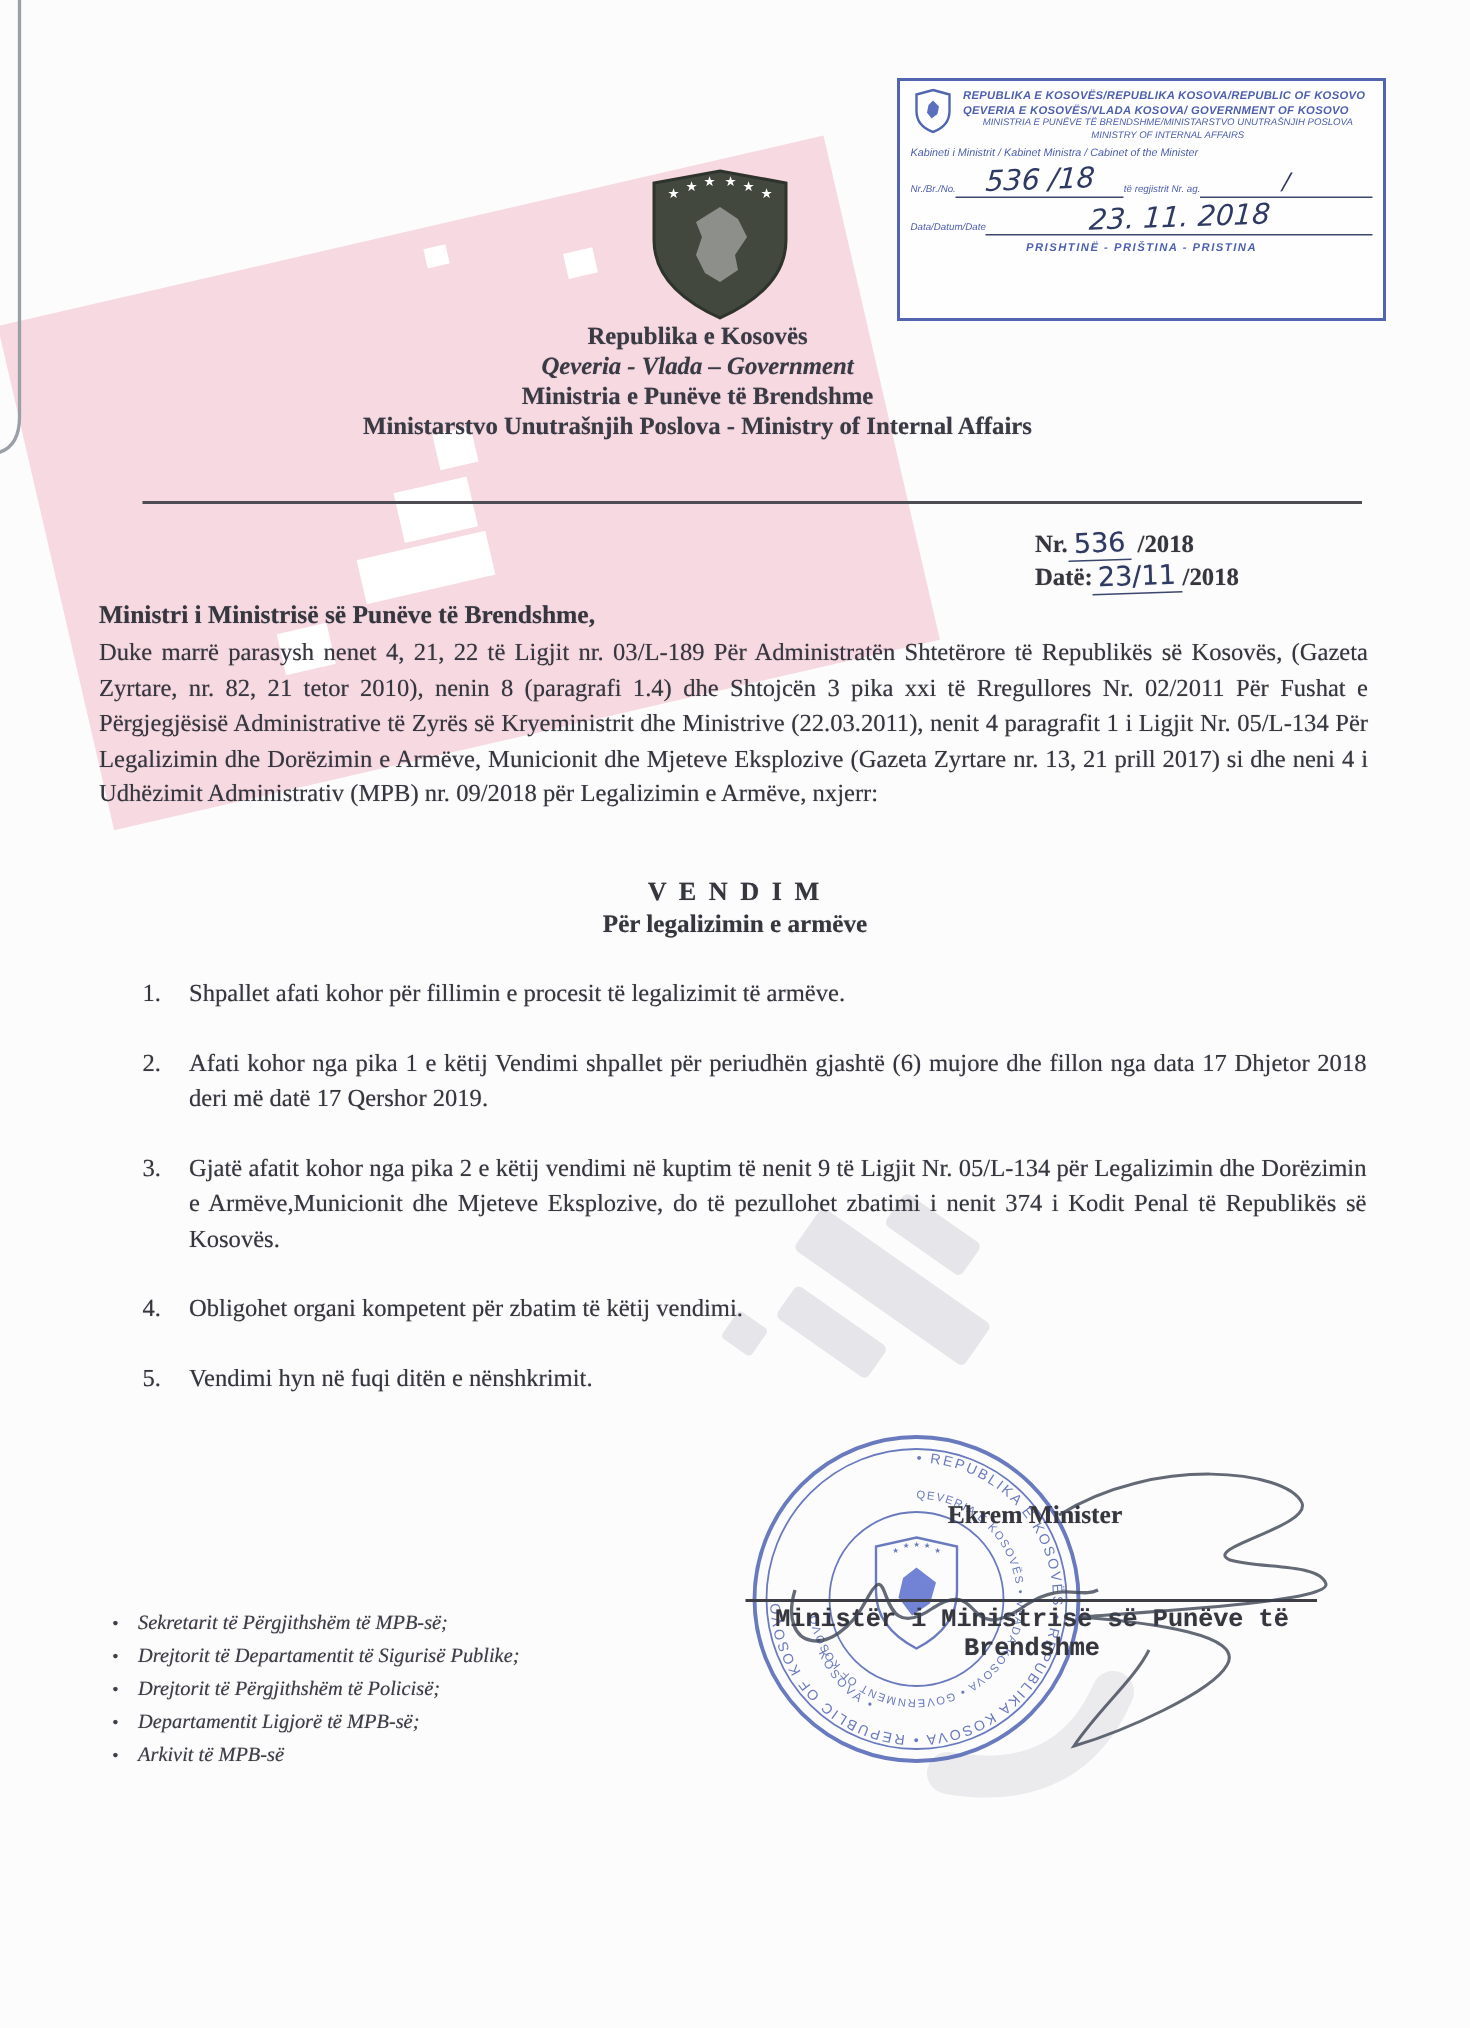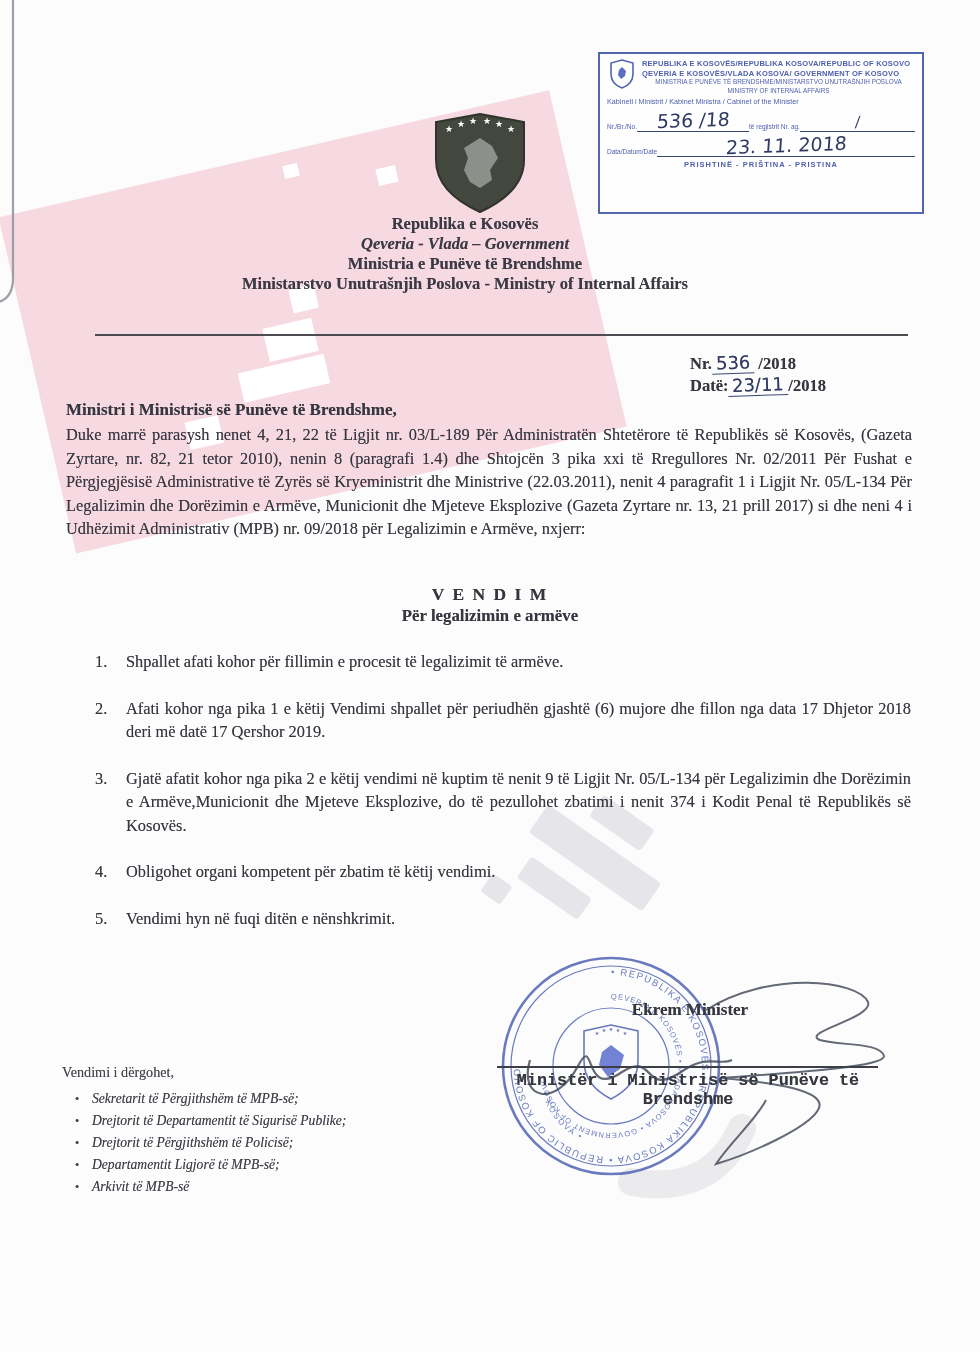--- a/index.html
+++ b/index.html
@@ -4,21 +4,21 @@
 <style>
   html,body{margin:0;padding:0;}
   body{width:980px;height:1352px;background:#f4f4f4;font-family:"Liberation Serif",serif;}
   #page{position:relative;width:980px;height:1352px;background:#fcfcfc;overflow:hidden;color:#36363e;}
   .txt{text-shadow:0 0 .6px rgba(60,60,75,.55);}
   
   #wm-layer{position:absolute;left:0;top:0;z-index:1;}
   
   .stamp-box{position:absolute;left:598px;top:52px;width:326px;height:162px;border:2px solid #5166ae;
     background:rgba(255,255,255,.55);z-index:5;padding:5px 7px 3px 7px;box-sizing:border-box;
-    color:#4d5fae;font-family:"Liberation Sans",sans-serif;}
+    color:#4d5fae;font-family:"Liberation Sans",sans-serif;font-style:italic;}
   .stamp-head{display:flex;gap:5px;align-items:flex-start;}
   .stamp-emblem{flex:0 0 30px;}
   .stamp-lines{flex:1;min-width:0;}
   .st-l1{font-size:7.5px;font-weight:bold;letter-spacing:.2px;line-height:9.5px;filter:blur(.3px);white-space:nowrap;overflow:hidden;}
   .st-l2{font-size:6.4px;line-height:8.5px;filter:blur(.35px);text-align:center;white-space:nowrap;overflow:hidden;}
   .st-l3{font-size:7.2px;line-height:10px;filter:blur(.3px);white-space:nowrap;overflow:hidden;margin-top:2px;}
   .stamp-row{display:flex;align-items:flex-end;margin-top:2px;}
   .st-lab{font-size:6.5px;filter:blur(.35px);white-space:nowrap;padding-bottom:2px;}
   .hw-line{border-bottom:1.6px solid #3c4770;text-align:center;}
   .hw{font-family:"DejaVu Sans",sans-serif;color:#2e3a63;transform:rotate(-2deg) skewX(-6deg);display:inline-block;}
@@ -211,21 +211,20 @@
   <div class="sig-name txt">Ekrem Minister</div>
   <svg id="sig-scribble" width="440" height="280" viewBox="0 0 440 280">
     <path d="M 60 120 C 48 160, 86 168, 108 126 C 126 92, 112 160, 152 132 C 186 110, 172 160, 214 130 C 238 114, 250 126, 262 120" fill="none" stroke="#3c4352" stroke-width="2.2" opacity="0.8"></path>
     <path d="M 236 70 C 300 30, 388 40, 398 62 C 404 78, 330 92, 350 100 C 370 106, 410 102, 414 116 C 416 128, 300 134, 250 138
              C 300 142, 360 150, 348 170 C 338 188, 280 214, 246 224 C 262 200, 286 180, 296 160" fill="none" stroke="#3c4352" stroke-width="2" opacity="0.8"></path>
   </svg>
   <div class="sig-rule"></div>
   <div class="sig-title txt">Ministër i Ministrisë së Punëve të Brendshme</div>
 
   <div class="dist">
-    <div class="dist-label txt">Vendimi i dërgohet,</div>
     <div class="dist-items">
       <div class="dist-item txt">
         <span class="dist-bullet">•</span>
         <span>Sekretarit të Përgjithshëm të MPB-së;</span>
       </div>
       <div class="dist-item txt">
         <span class="dist-bullet">•</span>
         <span>Drejtorit të Departamentit të Sigurisë Publike;</span>
       </div>
       <div class="dist-item txt">

